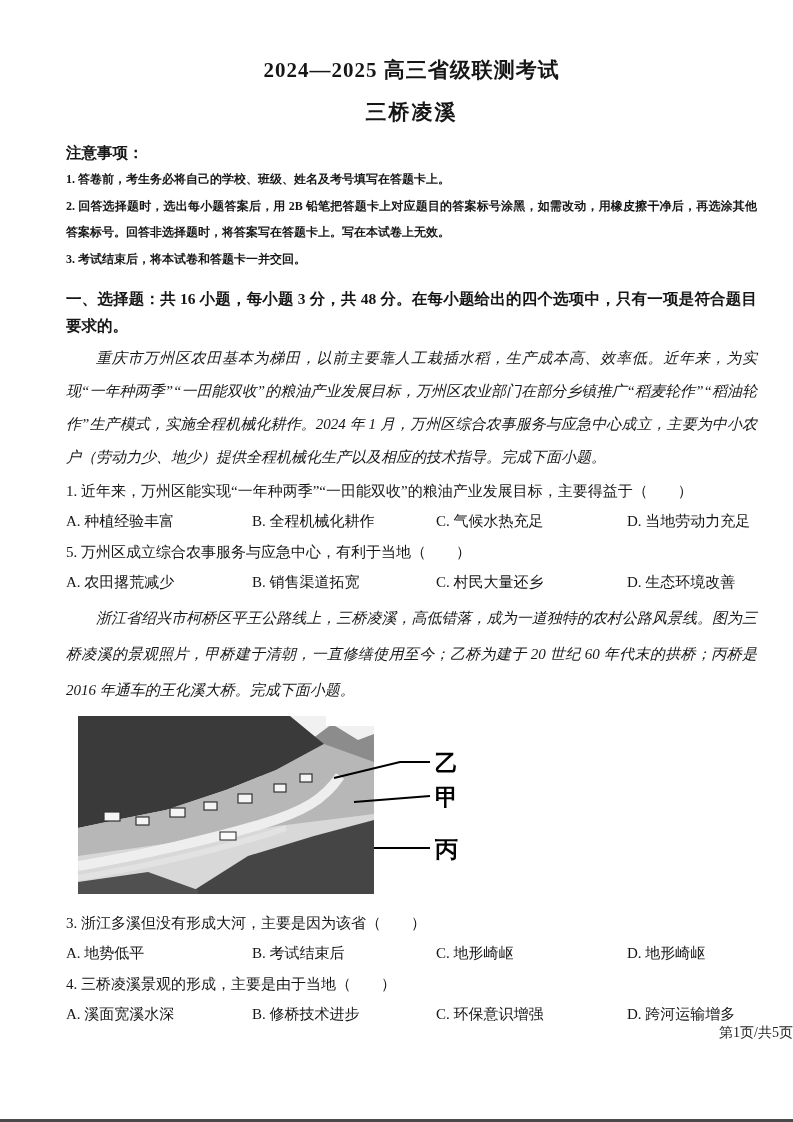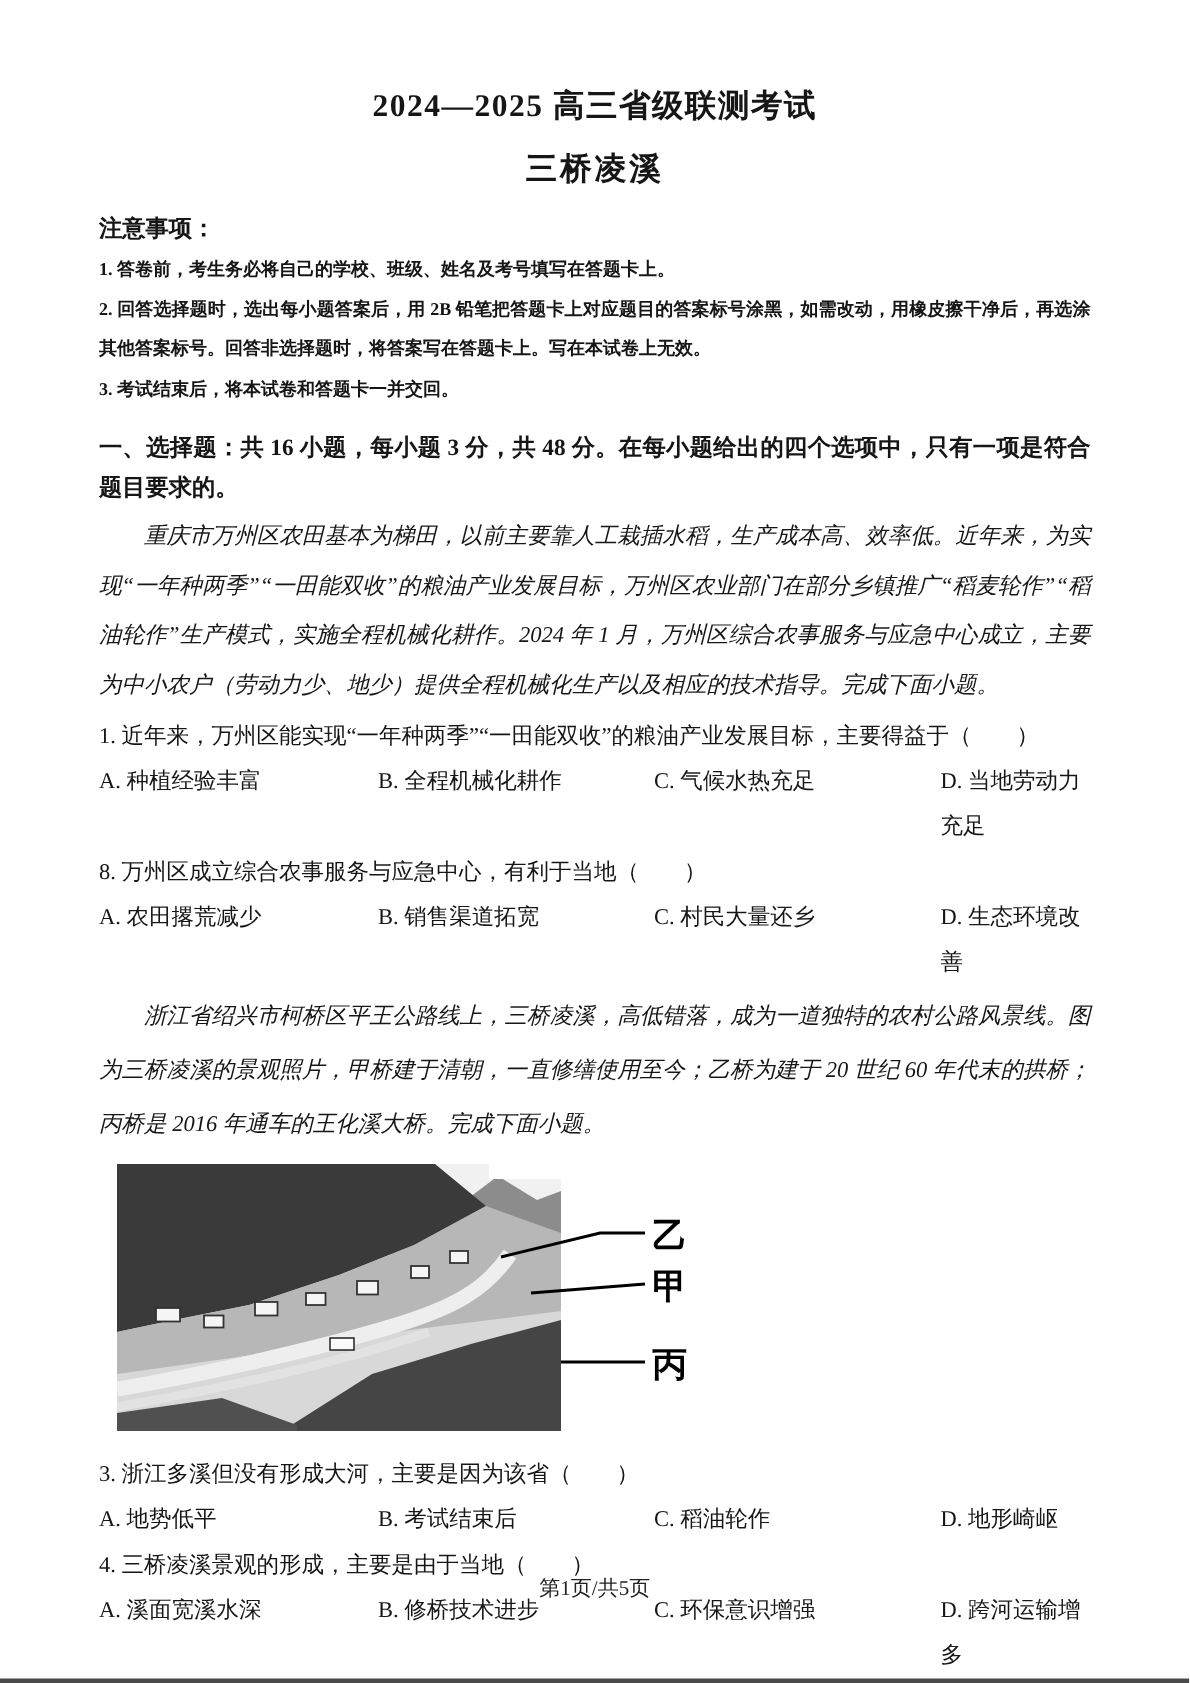--- a/index.html
+++ b/index.html
@@ -1,21 +1,21 @@
 <!DOCTYPE html>
 <html><head>
 <meta charset="utf-8">
 <style>
   html,body{margin:0;padding:0;background:#ffffff;}
   .page{
     position:relative;
     width:793px;height:1122px;
     background:#ffffff;
     box-sizing:border-box;
-    padding:56px 66px 0 66px;
+    padding:56px 36px 0 66px;
     font-family:"Liberation Serif","DejaVu Serif",serif;
     color:#161616;
     overflow:hidden;
   }
   .title{
     margin:0 0 14px 0;
     text-align:center;
     font-size:21px;
     font-weight:bold;
     letter-spacing:1px;
@@ -67,23 +67,23 @@
     line-height:30px;
     gap:24px;
   }
   .figure-wrap{
     margin:6px 0 12px 12px;
     width:384px;height:182px;
     position:relative;
   }
   .footer{
     position:absolute;
-    left:0;bottom:54px;
+    left:0;bottom:80px;
     width:100%;
-    text-align:center;
+    text-align:right;
     font-size:14px;
     color:#222;
   }
   .bottom-edge{
     position:absolute;
     left:0;bottom:0;
     width:100%;height:3px;
     background:#4a4a4a;
   }
   svg text{font-family:"Liberation Serif","DejaVu Serif",serif;}
@@ -111,21 +111,21 @@
     <p class="q-stem">1. 近年来，万州区能实现“一年种两季”“一田能双收”的粮油产业发展目标，主要得益于（　　）</p>
     <div class="opts">
       <span>A. 种植经验丰富</span>
       <span>B. 全程机械化耕作</span>
       <span>C. 气候水热充足</span>
       <span>D. 当地劳动力充足</span>
     </div>
   </div>
 
   <div>
-    <p class="q-stem">8. 万州区成立综合农事服务与应急中心，有利于当地（　　）</p>
+    <p class="q-stem">5. 万州区成立综合农事服务与应急中心，有利于当地（　　）</p>
     <div class="opts">
       <span>A. 农田撂荒减少</span>
       <span>B. 销售渠道拓宽</span>
       <span>C. 村民大量还乡</span>
       <span>D. 生态环境改善</span>
     </div>
   </div>
 
   <p class="passage wide">浙江省绍兴市柯桥区平王公路线上，三桥凌溪，高低错落，成为一道独特的农村公路风景线。图为三桥凌溪的景观照片，甲桥建于清朝，一直修缮使用至今；乙桥为建于 20 世纪 60 年代末的拱桥；丙桥是 2016 年通车的王化溪大桥。完成下面小题。</p>
 
@@ -170,21 +170,21 @@
       <text x="357" y="91" font-size="23" font-weight="bold" fill="#000">甲</text>
       <text x="357" y="143" font-size="23" font-weight="bold" fill="#000">丙</text>
     </svg>
   </div>
 
   <div>
     <p class="q-stem">3. 浙江多溪但没有形成大河，主要是因为该省（　　）</p>
     <div class="opts">
       <span>A. 地势低平</span>
       <span>B. 考试结束后</span>
-      <span>C. 稻油轮作</span>
+      <span>C. 地形崎岖</span>
       <span>D. 地形崎岖</span>
     </div>
   </div>
 
   <div>
     <p class="q-stem">4. 三桥凌溪景观的形成，主要是由于当地（　　）</p>
     <div class="opts">
       <span>A. 溪面宽溪水深</span>
       <span>B. 修桥技术进步</span>
       <span>C. 环保意识增强</span>

